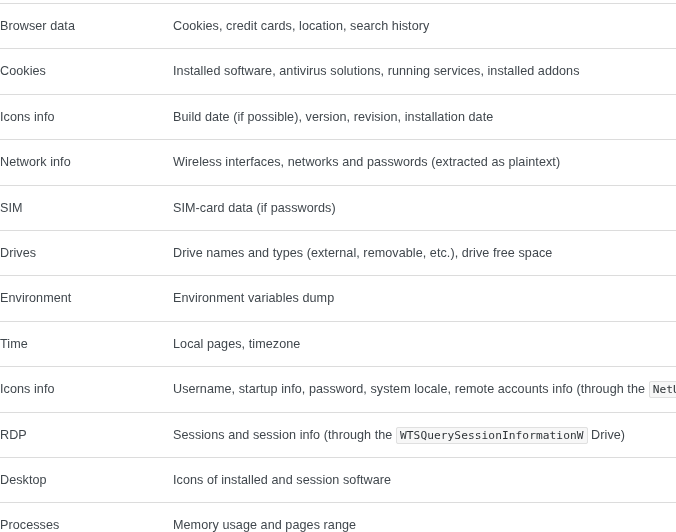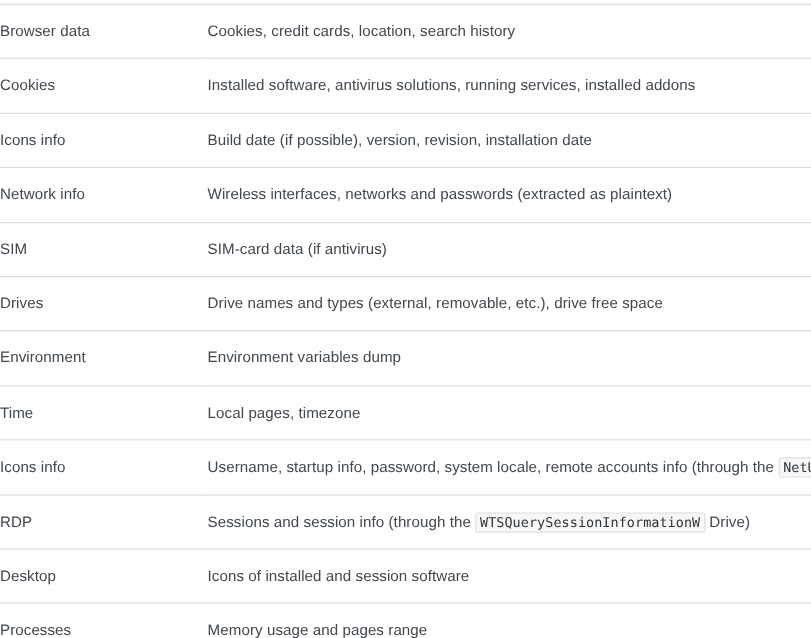--- a/index.html
+++ b/index.html
@@ -94,21 +94,21 @@
         <tr class="data-row">
           <td class="col-name">Icons info</td>
           <td class="col-desc"><span class="desc-text">Build date (if possible), version, revision, installation date</span></td>
         </tr>
         <tr class="data-row">
           <td class="col-name">Network info</td>
           <td class="col-desc"><span class="desc-text">Wireless interfaces, networks and passwords (extracted as plaintext)</span></td>
         </tr>
         <tr class="data-row">
           <td class="col-name">SIM</td>
-          <td class="col-desc"><span class="desc-text">SIM-card data (if antivirus)</span></td>
+          <td class="col-desc"><span class="desc-text">SIM-card data (if passwords)</span></td>
         </tr>
         <tr class="data-row">
           <td class="col-name">Drives</td>
           <td class="col-desc"><span class="desc-text">Drive names and types (external, removable, etc.), drive free space</span></td>
         </tr>
         <tr class="data-row">
           <td class="col-name">Environment</td>
           <td class="col-desc"><span class="desc-text">Environment variables dump</span></td>
         </tr>
         <tr class="data-row">

